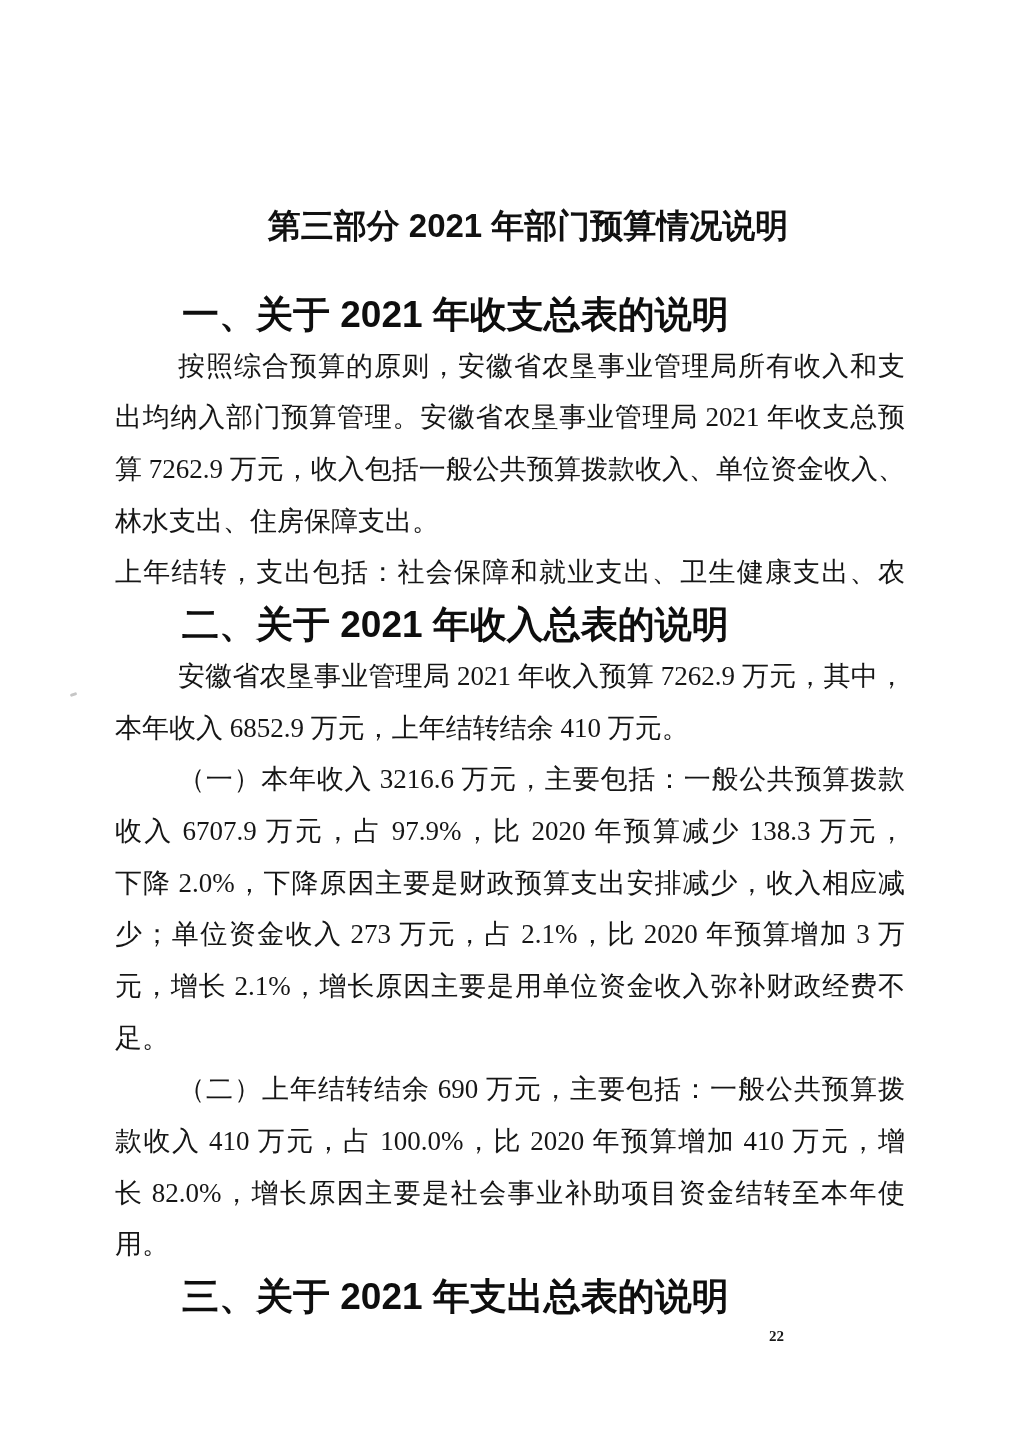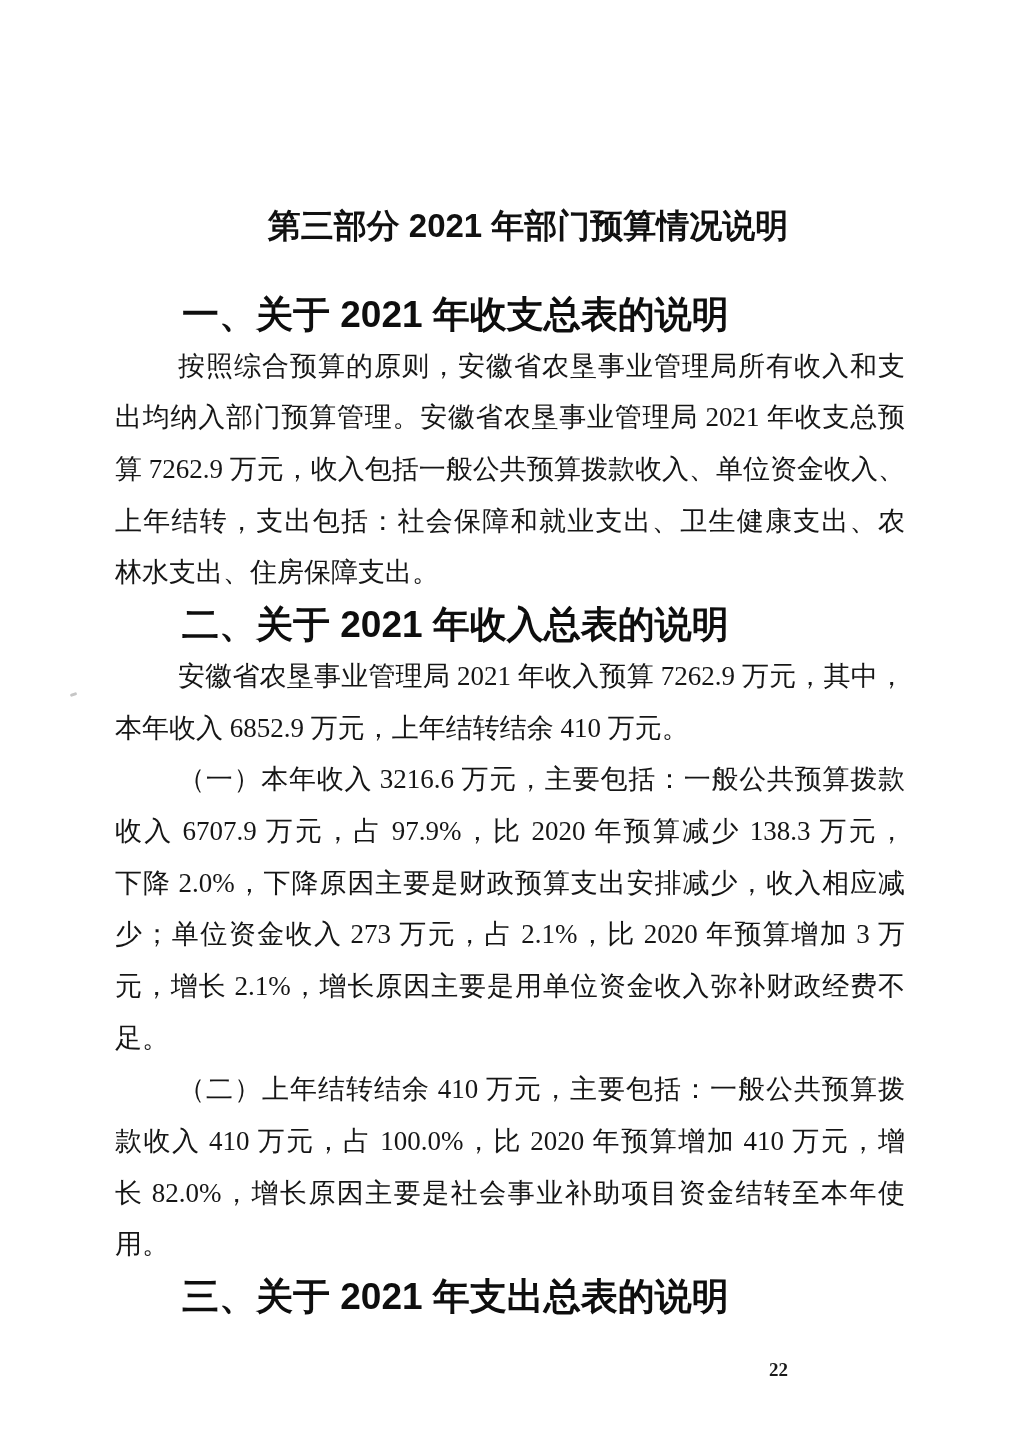--- a/index.html
+++ b/index.html
@@ -61,23 +61,22 @@
     text-align: left;
     text-align-last: left;
     color: #0e0e0e;
   }
   .page-number {
     position: absolute;
     top: 1328px;
     left: 769px;
     font-family: "Liberation Serif", serif;
     font-weight: 700;
-    font-size: 19px;
+    font-size: 15px;
     color: #1a1a1a;
-    margin-top: 31px;
   }
   .speck {
     position: absolute;
     left: 70px;
     top: 693px;
     width: 7px;
     height: 3px;
     background: #c6c6c6;
     border-radius: 2px;
     transform: rotate(-18deg);
@@ -90,36 +89,36 @@
 
   <h1 class="doc-title">第三部分 2021 年部门预算情况说明</h1>
 
   <main class="content">
 
     <div class="line heading">一、关于 2021 年收支总表的说明</div>
 
     <div class="line fill indent">按照综合预算的原则，安徽省农垦事业管理局所有收入和支</div>
     <div class="line fill">出均纳入部门预算管理。安徽省农垦事业管理局 2021 年收支总预</div>
     <div class="line fill">算 7262.9 万元，收入包括一般公共预算拨款收入、单位资金收入、</div>
+    <div class="line">林水支出、住房保障支出。</div>
     <div class="line fill">上年结转，支出包括：社会保障和就业支出、卫生健康支出、农</div>
-    <div class="line">林水支出、住房保障支出。</div>
 
     <div class="line heading">二、关于 2021 年收入总表的说明</div>
 
     <div class="line fill indent">安徽省农垦事业管理局 2021 年收入预算 7262.9 万元，其中，</div>
     <div class="line">本年收入 6852.9 万元，上年结转结余 410 万元。</div>
 
     <div class="line fill indent">（一）本年收入 3216.6 万元，主要包括：一般公共预算拨款</div>
     <div class="line fill">收入 6707.9 万元，占 97.9%，比 2020 年预算减少 138.3 万元，</div>
     <div class="line fill">下降 2.0%，下降原因主要是财政预算支出安排减少，收入相应减</div>
     <div class="line fill">少；单位资金收入 273 万元，占 2.1%，比 2020 年预算增加 3 万</div>
     <div class="line fill">元，增长 2.1%，增长原因主要是用单位资金收入弥补财政经费不</div>
     <div class="line">足。</div>
 
-    <div class="line fill indent">（二）上年结转结余 410 万元，主要包括：一般公共预算拨</div>
+    <div class="line fill indent">（二）上年结转结余 690 万元，主要包括：一般公共预算拨</div>
     <div class="line fill">款收入 410 万元，占 100.0%，比 2020 年预算增加 410 万元，增</div>
     <div class="line fill">长 82.0%，增长原因主要是社会事业补助项目资金结转至本年使</div>
     <div class="line">用。</div>
 
     <div class="line heading">三、关于 2021 年支出总表的说明</div>
 
   </main>
 
   <div class="page-number">22</div>
 

